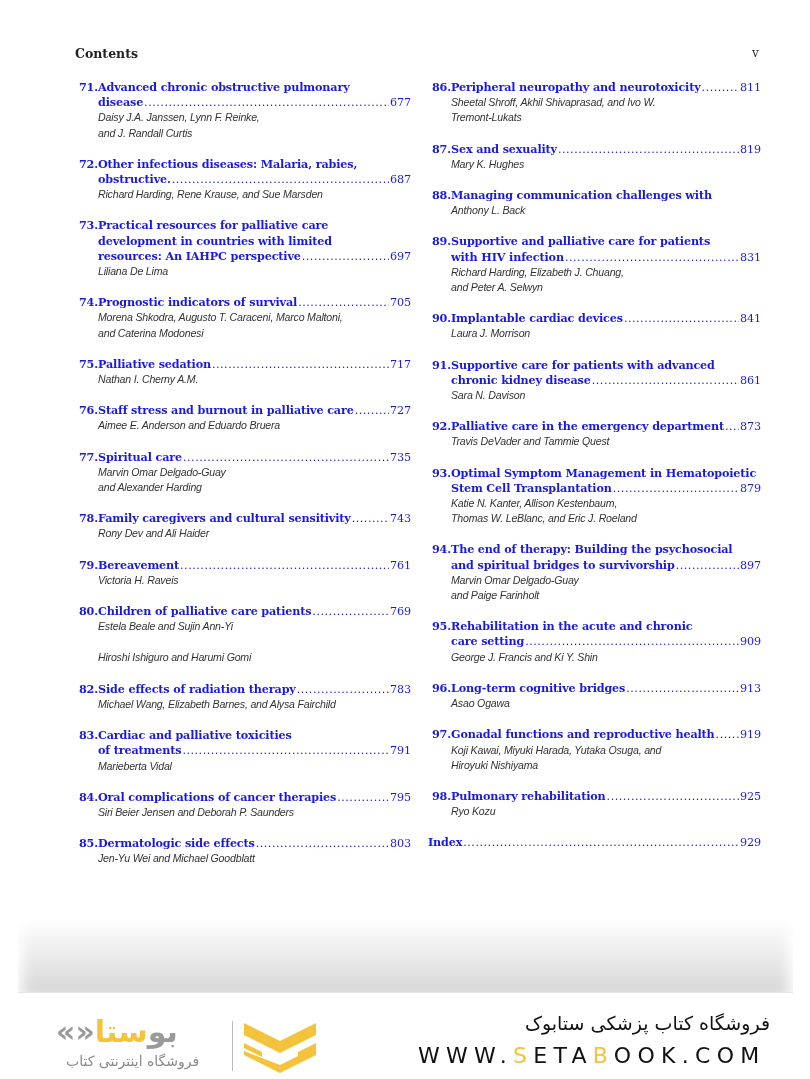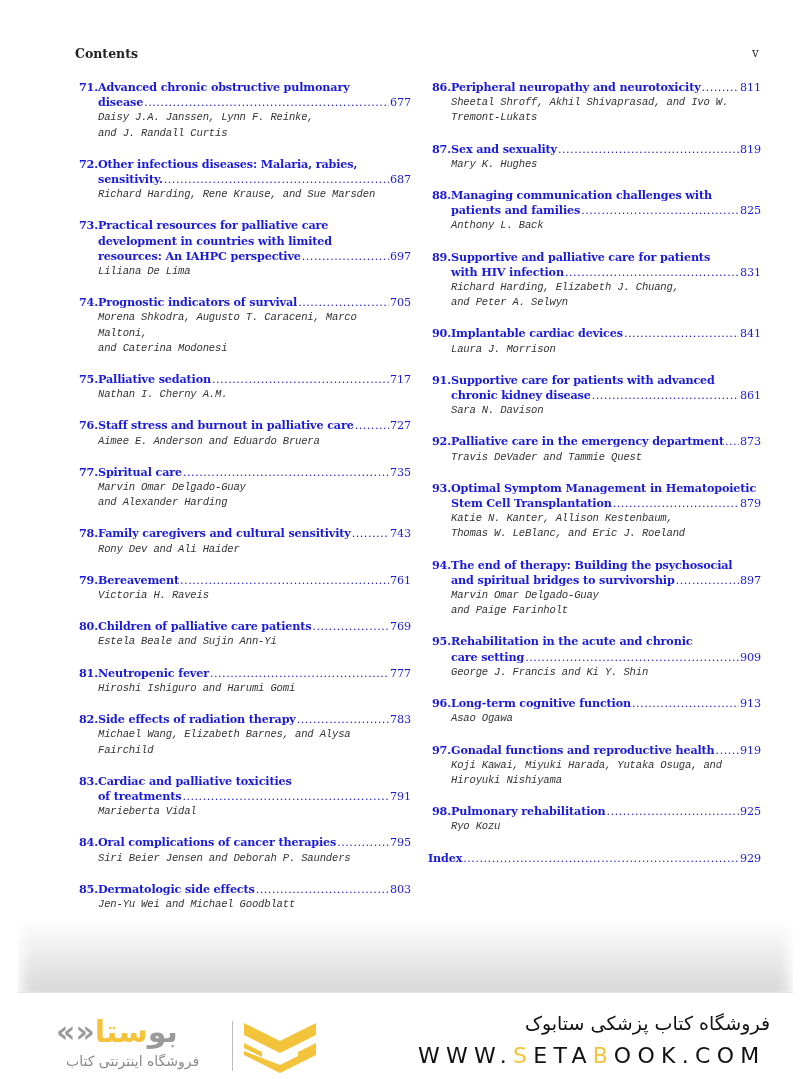--- a/index.html
+++ b/index.html
@@ -30,21 +30,21 @@
   .num { width:23px; flex:0 0 23px; text-align:right; }
   .t { white-space:nowrap; }
   .leader {
     flex:1 1 auto; overflow:hidden; white-space:nowrap; font-weight:normal;
     margin:0 1px; color:#1a1adb; letter-spacing:0.5px;
   }
   .leader::after { content:"................................................................................................................................................"; }
   .page-num { font-weight:normal; white-space:nowrap; }
   .authors {
     padding-left:23px;
-    font-family:Liberation Mono, monospace; font-style:italic;
+    font-family:Liberation Sans, sans-serif; font-style:italic;
     font-size:10.6px; line-height:15.2px; color:#333;
     letter-spacing:-0.2px;
   }
   .index-entry .entry-line { padding-left:0; }
 
   .shadow-band {
     position:absolute; left:18px; top:918px; width:775px; height:74px;
     background:linear-gradient(to bottom, rgba(255,255,255,1) 0%, rgba(240,240,240,1) 40%, rgba(215,215,215,1) 100%);
     box-shadow: inset 12px 0 14px -8px #fff, inset -12px 0 14px -8px #fff;
   }
@@ -99,21 +99,21 @@
         <div class="authors">Daisy J.A. Janssen, Lynn F. Reinke,</div>
         <div class="authors">and J. Randall Curtis</div>
       </div>
       <div class="entry">
         <div class="entry-line">
           <span class="num">72.</span>
           <span class="t">Other infectious diseases: Malaria, rabies,</span>
         </div>
         <div class="entry-line">
           <span class="num"></span>
-          <span class="t">sensitivity.</span>
+          <span class="t">obstructive.</span>
           <span class="leader"></span>
           <span class="page-num">687</span>
         </div>
         <div class="authors">Richard Harding, Rene Krause, and Sue Marsden</div>
       </div>
       <div class="entry">
         <div class="entry-line">
           <span class="num">73.</span>
           <span class="t">Practical resources for palliative care</span>
         </div>
@@ -188,26 +188,20 @@
       <div class="entry">
         <div class="entry-line">
           <span class="num">80.</span>
           <span class="t">Children of palliative care patients</span>
           <span class="leader"></span>
           <span class="page-num">769</span>
         </div>
         <div class="authors">Estela Beale and Sujin Ann-Yi</div>
       </div>
       <div class="entry">
-        <div class="entry-line">
-          <span class="num">81.</span>
-          <span class="t">Neutropenic fever</span>
-          <span class="leader"></span>
-          <span class="page-num">777</span>
-        </div>
         <div class="authors">Hiroshi Ishiguro and Harumi Gomi</div>
       </div>
       <div class="entry">
         <div class="entry-line">
           <span class="num">82.</span>
           <span class="t">Side effects of radiation therapy</span>
           <span class="leader"></span>
           <span class="page-num">783</span>
         </div>
         <div class="authors">Michael Wang, Elizabeth Barnes, and Alysa Fairchild</div>
@@ -262,26 +256,20 @@
           <span class="leader"></span>
           <span class="page-num">819</span>
         </div>
         <div class="authors">Mary K. Hughes</div>
       </div>
       <div class="entry">
         <div class="entry-line">
           <span class="num">88.</span>
           <span class="t">Managing communication challenges with</span>
         </div>
-        <div class="entry-line">
-          <span class="num"></span>
-          <span class="t">patients and families</span>
-          <span class="leader"></span>
-          <span class="page-num">825</span>
-        </div>
         <div class="authors">Anthony L. Back</div>
       </div>
       <div class="entry">
         <div class="entry-line">
           <span class="num">89.</span>
           <span class="t">Supportive and palliative care for patients</span>
         </div>
         <div class="entry-line">
           <span class="num"></span>
           <span class="t">with HIV infection</span>
@@ -359,21 +347,21 @@
           <span class="num"></span>
           <span class="t">care setting</span>
           <span class="leader"></span>
           <span class="page-num">909</span>
         </div>
         <div class="authors">George J. Francis and Ki Y. Shin</div>
       </div>
       <div class="entry">
         <div class="entry-line">
           <span class="num">96.</span>
-          <span class="t">Long-term cognitive function</span>
+          <span class="t">Long-term cognitive bridges</span>
           <span class="leader"></span>
           <span class="page-num">913</span>
         </div>
         <div class="authors">Asao Ogawa</div>
       </div>
       <div class="entry">
         <div class="entry-line">
           <span class="num">97.</span>
           <span class="t">Gonadal functions and reproductive health</span>
           <span class="leader"></span>

